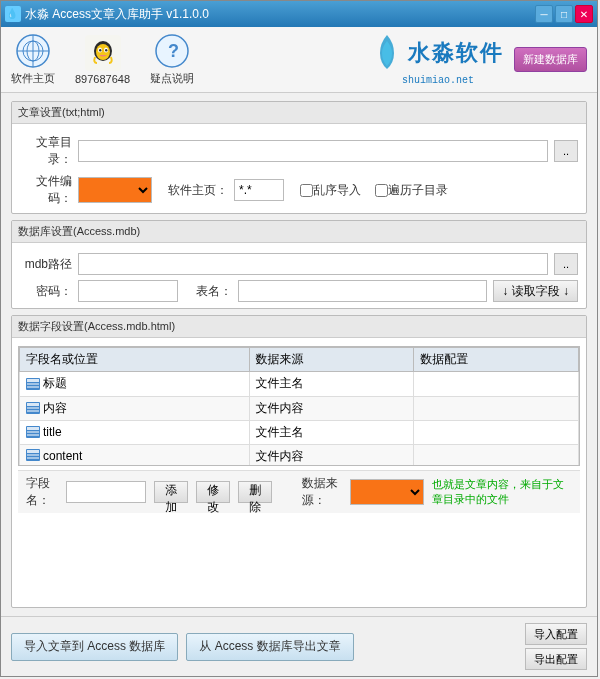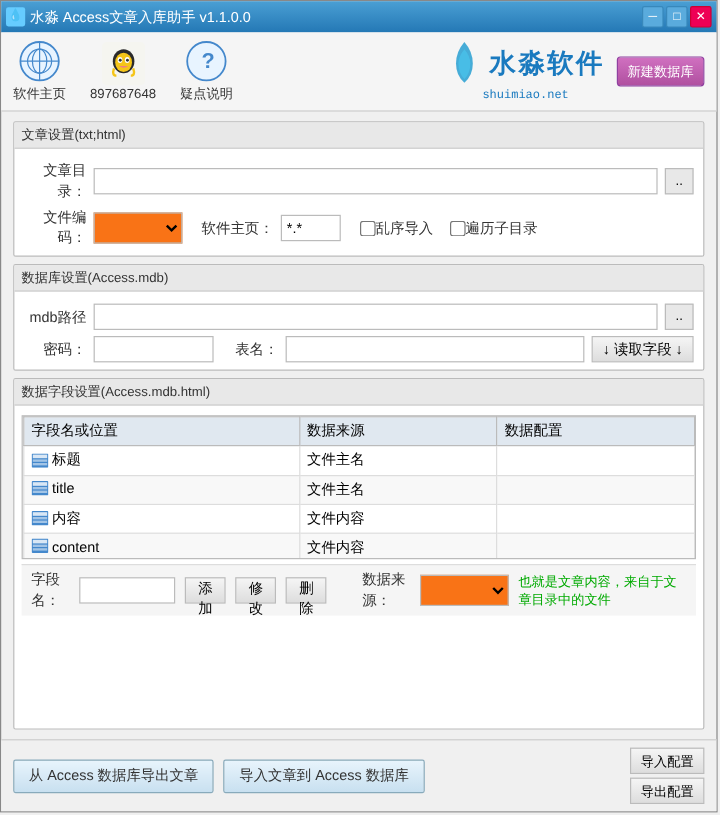--- a/index.html
+++ b/index.html
@@ -430,39 +430,39 @@
               </tr>
               <tr>
                 <td>
                   <span style="display:inline-flex;align-items:center;">
                     <svg width="14" height="12" viewBox="0 0 14 12">
                         <rect x="0" y="0" width="14" height="12" rx="1" fill="#4488cc"></rect>
                         <rect x="1" y="1" width="12" height="3" fill="white" opacity="0.8"></rect>
                         <rect x="1" y="5" width="12" height="2" fill="white" opacity="0.5"></rect>
                         <rect x="1" y="8" width="12" height="2" fill="white" opacity="0.5"></rect>
                       </svg>
-                    <span style="margin-left:3px;">title</span>
+                    <span style="margin-left:3px;">内容</span>
                   </span>
                 </td>
-                <td>文件主名</td>
+                <td>文件内容</td>
                 <td></td>
               </tr>
               <tr>
                 <td>
                   <span style="display:inline-flex;align-items:center;">
                     <svg width="14" height="12" viewBox="0 0 14 12">
                         <rect x="0" y="0" width="14" height="12" rx="1" fill="#4488cc"></rect>
                         <rect x="1" y="1" width="12" height="3" fill="white" opacity="0.8"></rect>
                         <rect x="1" y="5" width="12" height="2" fill="white" opacity="0.5"></rect>
                         <rect x="1" y="8" width="12" height="2" fill="white" opacity="0.5"></rect>
                       </svg>
-                    <span style="margin-left:3px;">内容</span>
+                    <span style="margin-left:3px;">title</span>
                   </span>
                 </td>
-                <td>文件内容</td>
+                <td>文件主名</td>
                 <td></td>
               </tr>
               <tr>
                 <td>
                   <span style="display:inline-flex;align-items:flex-start;">
                     <svg width="14" height="12" viewBox="0 0 14 12">
                         <rect x="0" y="0" width="14" height="12" rx="1" fill="#4488cc"></rect>
                         <rect x="1" y="1" width="12" height="3" fill="white" opacity="0.8"></rect>
                         <rect x="1" y="5" width="12" height="2" fill="white" opacity="0.5"></rect>
                         <rect x="1" y="8" width="12" height="2" fill="white" opacity="0.5"></rect>
@@ -490,20 +490,20 @@
             <option>文件主名</option>
             <option>文件路径</option>
           </select>
           <span class="hint-text">也就是文章内容，来自于文章目录中的文件</span>
         </div>
       </div>
     </div>
   </div>
 
   <div class="footer">
+    <button class="footer-main-btn">导入文章到 Access 数据库</button>
     <button class="footer-main-btn">从 Access 数据库导出文章</button>
-    <button class="footer-main-btn">导入文章到 Access 数据库</button>
     <div class="footer-right">
       <button class="config-btn">导入配置</button>
       <button class="config-btn">导出配置</button>
     </div>
   </div>
 </div>
 
 </body></html>

